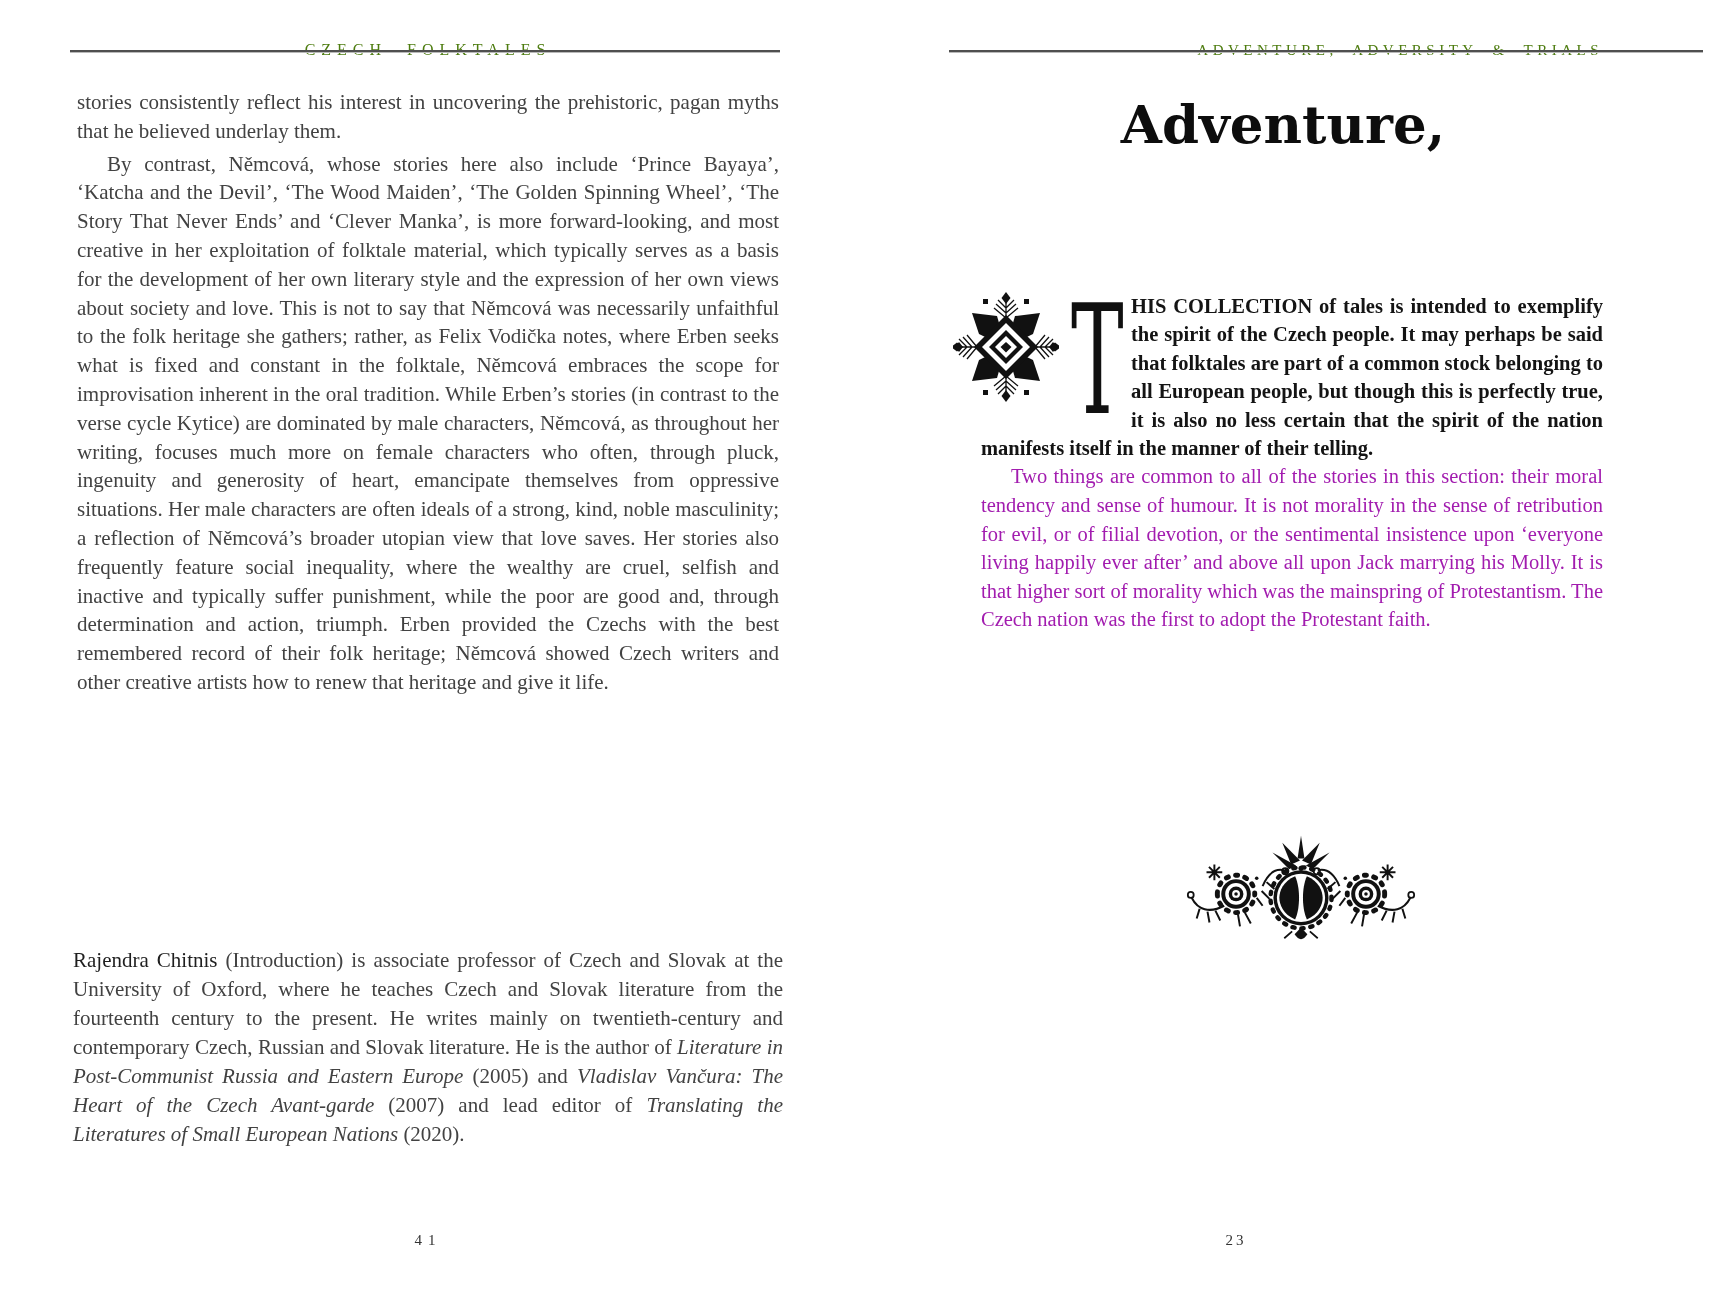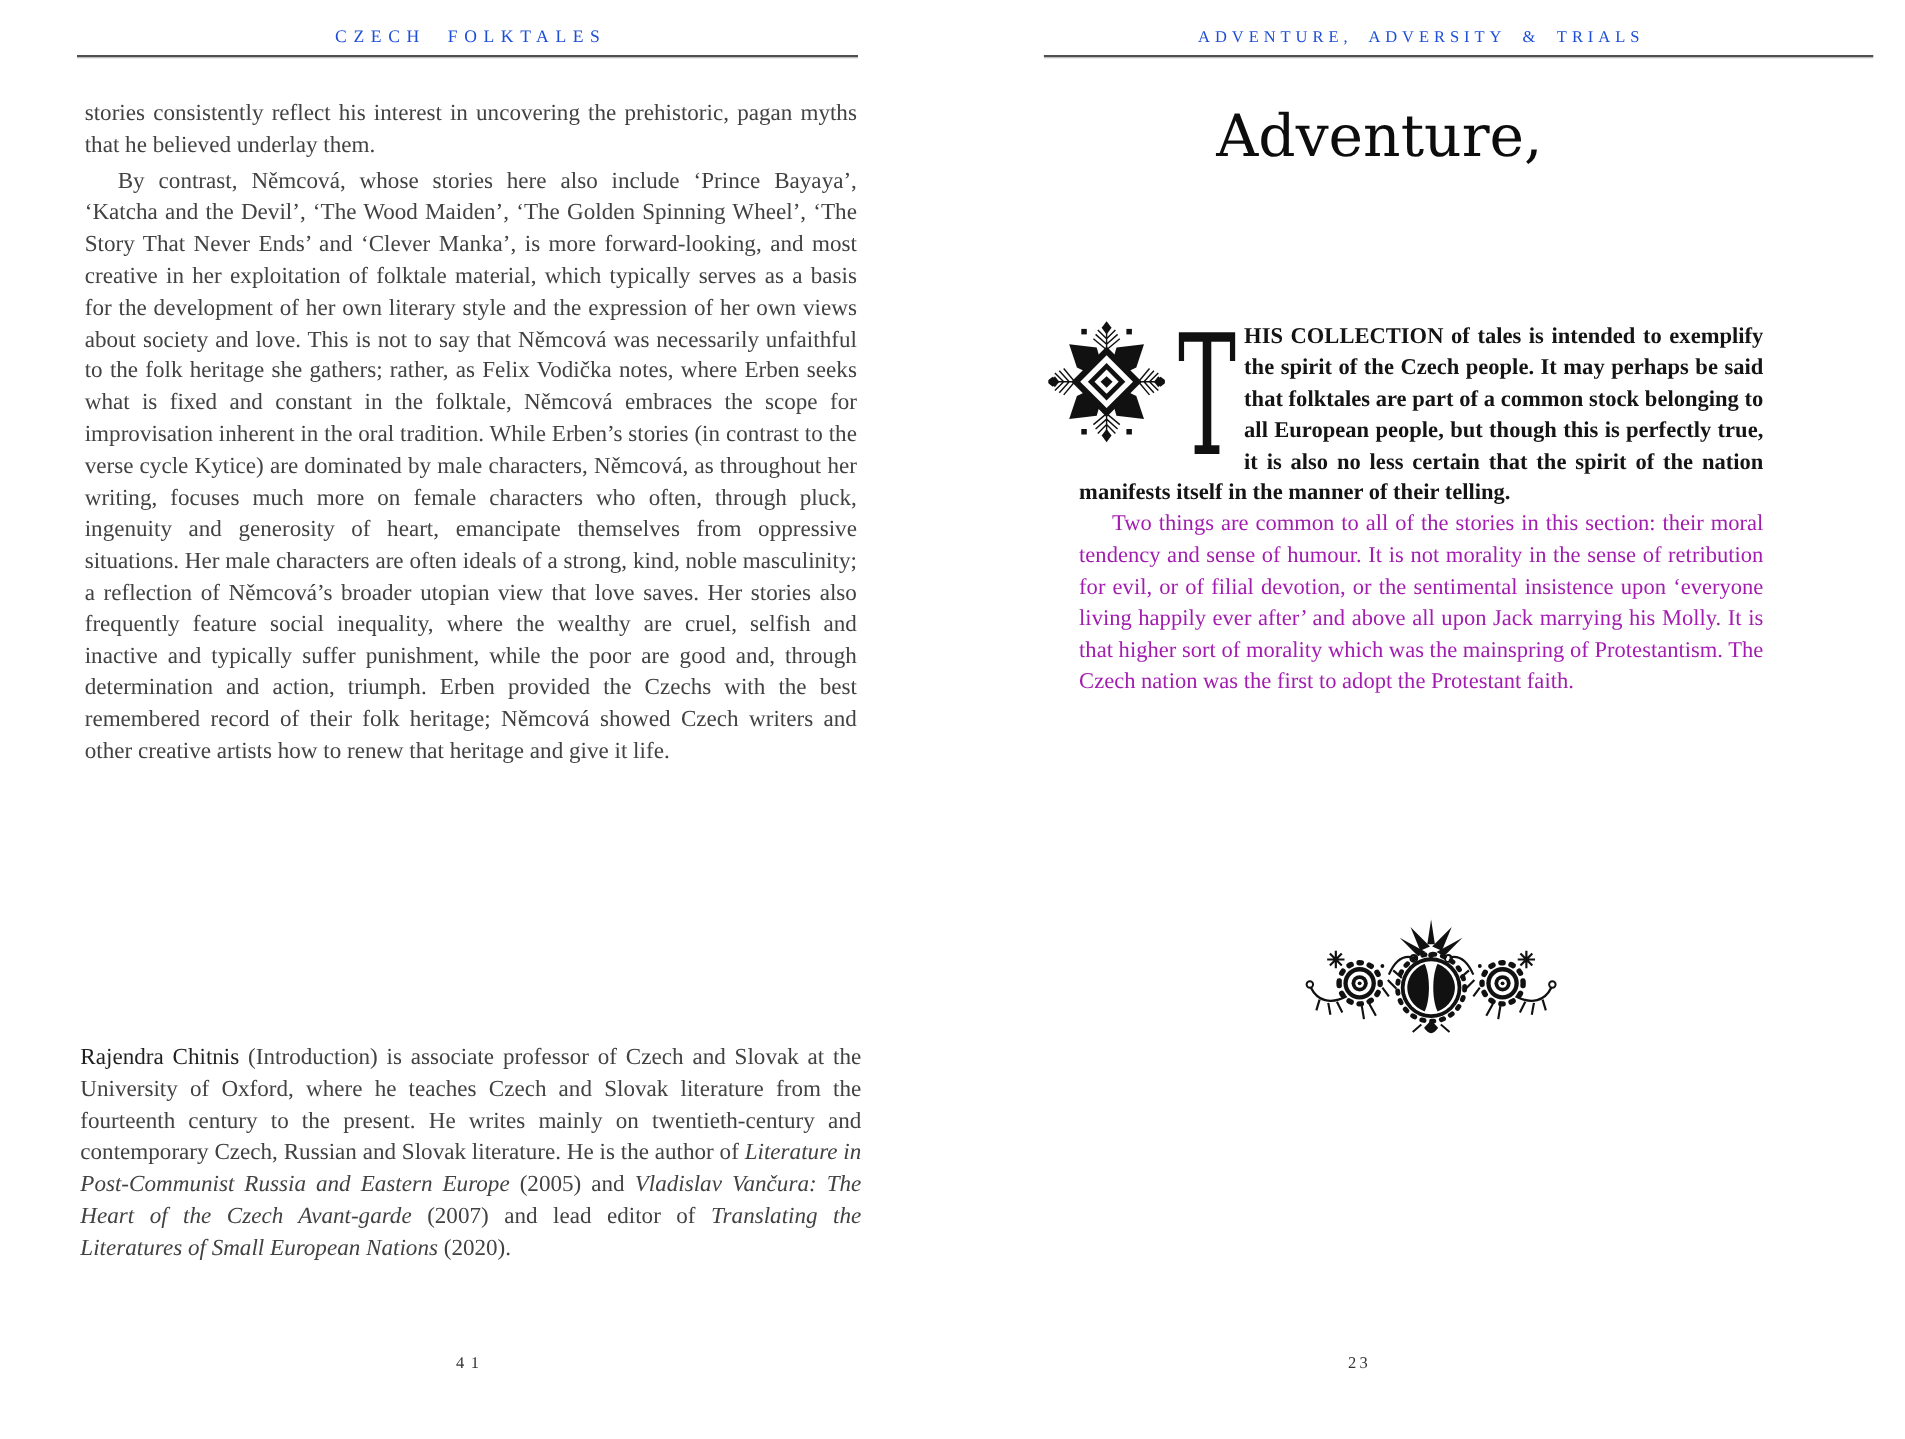--- a/index.html
+++ b/index.html
@@ -1,41 +1,41 @@
 <!DOCTYPE html>
 <html><head>
 <meta charset="utf-8">
 <style>
   html,body{margin:0;padding:0;background:#ffffff;}
   .spread{position:relative;width:1732px;height:1308px;background:#ffffff;overflow:hidden;
           font-family:"Liberation Serif", serif;}
   
-  .running-head{position:absolute;top:24px;font-size:16px;line-height:20px;color:#1d4ed8;
+  .running-head{position:absolute;top:40px;font-size:16px;line-height:20px;color:#4d7c0f;
                 text-align:center;white-space:nowrap;}
   .rh-left{left:73px;width:710px;letter-spacing:6px;word-spacing:10px;}
-  .rh-right{left:981px;width:622px;font-size:15px;letter-spacing:4.5px;word-spacing:7px;}
+  .rh-right{left:981px;width:622px;font-size:15px;letter-spacing:4.5px;word-spacing:7px;text-align:right;}
   .rule{position:absolute;top:50px;height:0;border-top:2px solid #4f4f4f;border-bottom:1px solid #b9b9b9;}
   .rule-left{left:70px;width:710px;}
   .rule-right{left:949px;width:754px;}
   
   .body-left{position:absolute;left:73px;top:84px;width:710px;font-size:21px;line-height:28.8px;
              color:#424242;text-align:justify;}
   .body-left p{margin:4px;}
   .body-left p.indent{text-indent:30px;}
   .bio{position:absolute;left:73px;top:946px;width:710px;font-size:21px;line-height:29px;
        color:#424242;text-align:justify;}
   .bio .bold{font-weight:normal;color:#1f1f1f;}
   .bio .it{font-style:italic;}
   
   .folio{position:absolute;top:1232px;font-size:15px;color:#333;text-align:center;letter-spacing:6px;}
   .folio-left{left:73px;width:710px;}
   .folio-right{left:1206px;width:60px;letter-spacing:3px;}
   
-  .title-block{position:absolute;left:943px;top:94px;width:622px;text-align:center;color:#0d0d0d;
-               font-family:"DejaVu Serif", serif;font-weight:400;font-size:53px;line-height:61px;}
+  .title-block{position:absolute;left:972px;top:94px;width:622px;text-align:center;color:#0d0d0d;
+               font-family:"DejaVu Serif", serif;font-weight:700;font-size:53px;line-height:61px;}
   .title-block .amp{font-style:italic;margin:0 10px;font-size:1.05em;}
   .opening-block{position:absolute;left:981px;top:292px;width:622px;}
   .opening-block p{margin:0;text-align:justify;}
   .opening{font-size:20.5px;line-height:28.4px;font-weight:700;color:#141414;}
   .star-float{float:left;width:106px;height:114px;margin:-2px 12px 4px -28px;}
   .dropcap{float:left;position:relative;width:50px;height:112px;margin:2px 10px 0 0;}
   .dropcap-glyph{position:absolute;left:0;top:-9px;display:block;font-family:"DejaVu Serif",serif;
                  font-size:152px;line-height:152px;font-weight:400;color:#101010;
                  transform:scaleX(0.52);transform-origin:0 0;}
   .para2{font-size:20.5px;line-height:28.6px;font-weight:400;color:#a21caf;text-indent:30px;}

